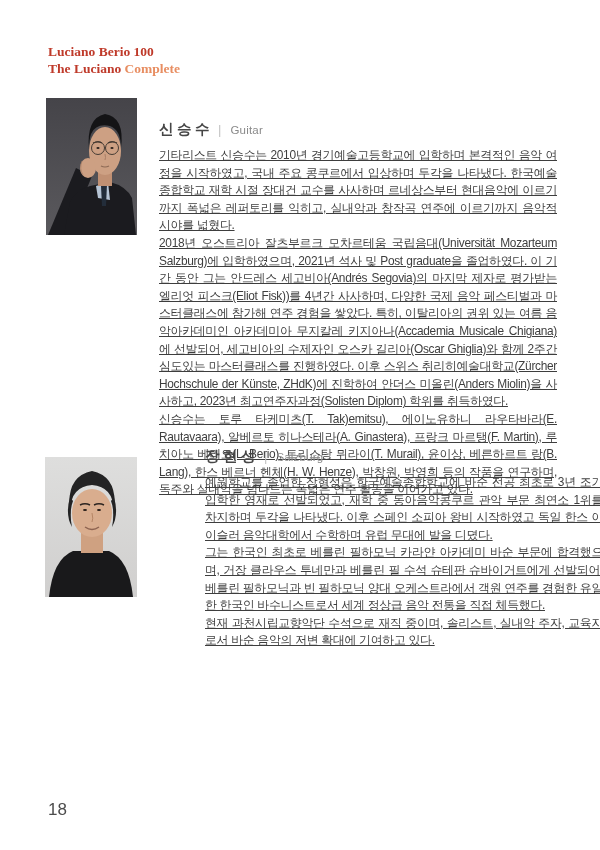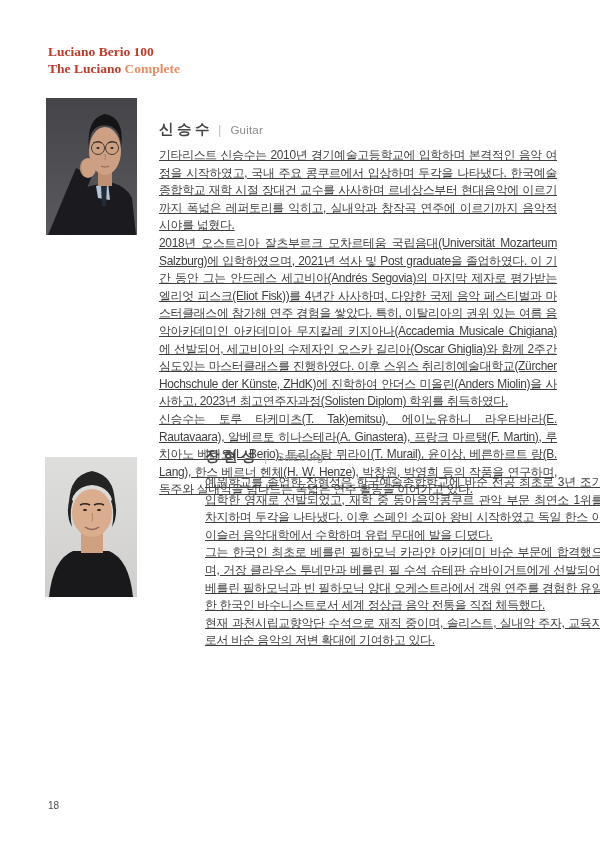--- a/index.html
+++ b/index.html
@@ -68,21 +68,21 @@
     font-size:11.9px;
     line-height:17.6px;
     letter-spacing:-0.3px;
     color:var(--body-text);
     text-align:justify;
     text-decoration:underline;
   }
   
   .page-number{
     position:absolute;left:48px;top:800px;
-    font-size:10px;
+    font-size:17px;
     color:#4c4c4c;
   }
 </style>
 </head>
 <body>
 
 <div class="page">
 
   <div class="header">
     <div>Luciano Berio 100</div>

